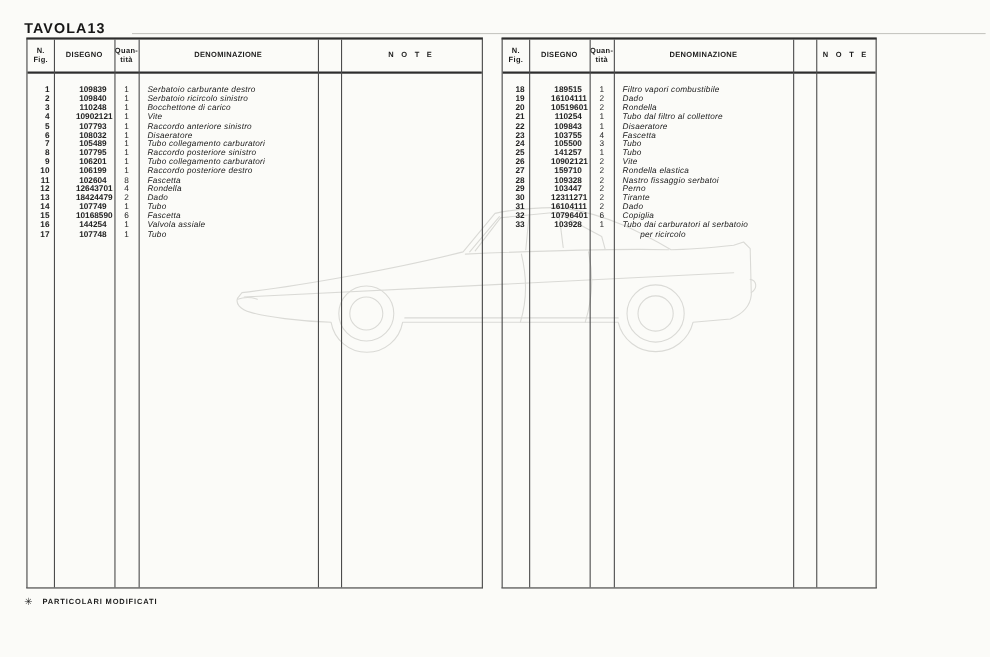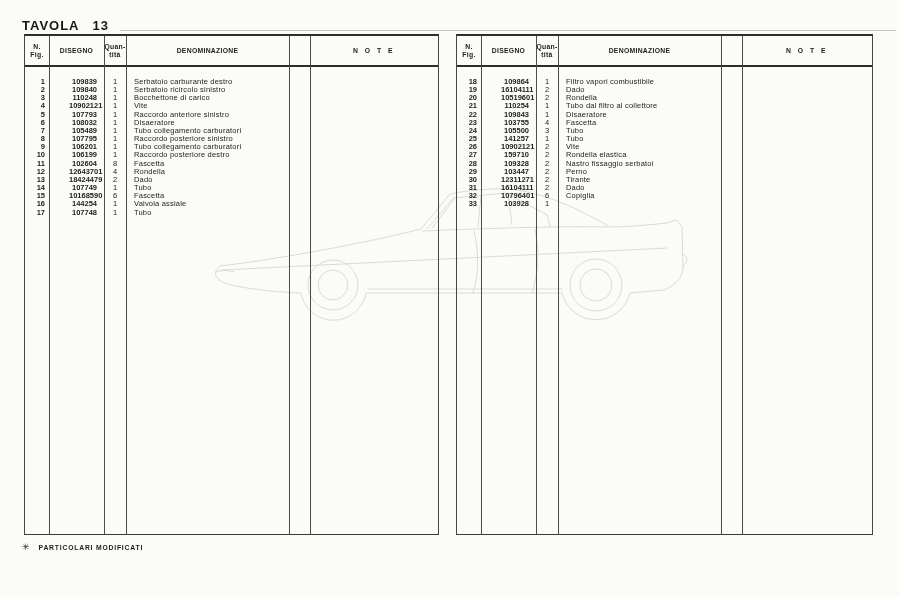--- a/index.html
+++ b/index.html
@@ -6,56 +6,56 @@
   body{
     width:900px;height:597px;overflow:hidden;position:relative;
     background:#fbfbf8;
     font-family:"Liberation Sans","DejaVu Sans",sans-serif;
     color:#1f1f1f;
   }
   
   .page-title{
     position:absolute;left:22px;top:18px;
     font-size:13px;font-weight:bold;letter-spacing:1px;
-    display:flex;gap:13px;align-items:baseline;color:#161616;
+    display:flex;gap:0;align-items:baseline;color:#161616;
   }
   .title-rule{
     position:absolute;top:30px;left:120px;right:4px;height:1px;
     background:#c7c7c2;
   }
   
   .car-wm{position:absolute;left:212px;top:182px;z-index:0;}
   
   .parts-table{
     position:absolute;top:34px;height:501px;z-index:1;
     border:1px solid #454545;border-top:2px solid #2d2d2d;border-bottom:1px solid #3a3a3a;
     box-sizing:border-box;
   }
   .parts-table.left{left:24px;width:415px;}
-  .parts-table.right{left:456px;width:417px;}
+  .parts-table.right{left:456px;width:341px;}
   .vline{position:absolute;top:0;bottom:0;width:1px;background:#4c4c4c;}
   .v1{left:24px}.v2{left:79px}.v3{left:101px}.v4{left:264px}.v5{left:285px}
   .thead{
     display:grid;grid-template-columns:24px 55px 22px 163px 21px 1fr;
     height:29px;border-bottom:2px solid #2d2d2d;align-items:center;
   }
   .th{
     font-size:6.8px;font-weight:bold;text-align:center;
     line-height:7.6px;white-space:pre-line;letter-spacing:0.3px;color:#1c1c1c;
   }
   .th.note{letter-spacing:2.5px;}
   .tbody{padding-top:11px;}
   .row{display:grid;grid-template-columns:24px 55px 22px 163px 21px 1fr;}
   .cell{font-size:7.5px;line-height:8.15px;color:#222;}
   .c-fig{text-align:right;padding-right:4px;font-weight:bold;}
   .c-dis{text-align:right;padding-right:7px;font-weight:bold;margin-left:20px;}
   .c-qty{text-align:center;}
   .c-den{
     text-align:left;padding-left:24px;text-indent:-16px;
-    white-space:pre-line;letter-spacing:0.2px;
+    white-space:pre-line;letter-spacing:0.2px;font-style:italic;
   }
   
   .footer{
     position:absolute;left:22px;top:543px;display:flex;align-items:center;gap:9px;
   }
   .footer .sym{font-size:9px;line-height:9px;color:#222;}
   .footer .txt{font-size:6.8px;font-weight:bold;letter-spacing:0.8px;color:#1c1c1c;}
 </style>
 </head>
 <body>
@@ -222,21 +222,21 @@
     <div class="th">DISEGNO</div>
     <div class="th">Quan-
 tità</div>
     <div class="th">DENOMINAZIONE</div>
     <div class="th"></div>
     <div class="th note">N O T E</div>
   </div>
   <div class="tbody">
     <div class="row">
         <div class="cell c-fig">18</div>
-        <div class="cell c-dis">109864</div>
+        <div class="cell c-dis">189515</div>
         <div class="cell c-qty">1</div>
         <div class="cell c-den">Filtro vapori combustibile</div>
       </div>
       <div class="row">
         <div class="cell c-fig">19</div>
         <div class="cell c-dis">16104111</div>
         <div class="cell c-qty">2</div>
         <div class="cell c-den">Dado</div>
       </div>
       <div class="row">
@@ -314,20 +314,22 @@
       <div class="row">
         <div class="cell c-fig">32</div>
         <div class="cell c-dis">10796401</div>
         <div class="cell c-qty">6</div>
         <div class="cell c-den">Copiglia</div>
       </div>
       <div class="row">
         <div class="cell c-fig">33</div>
         <div class="cell c-dis">103928</div>
         <div class="cell c-qty">1</div>
+        <div class="cell c-den">Tubo dai carburatori al serbatoio
+per ricircolo</div>
       </div>
   </div>
 </section>
 
 <div class="footer">
   <span class="sym">✳</span>
   <span class="txt">PARTICOLARI MODIFICATI</span>
 </div>
 
 </body></html>

